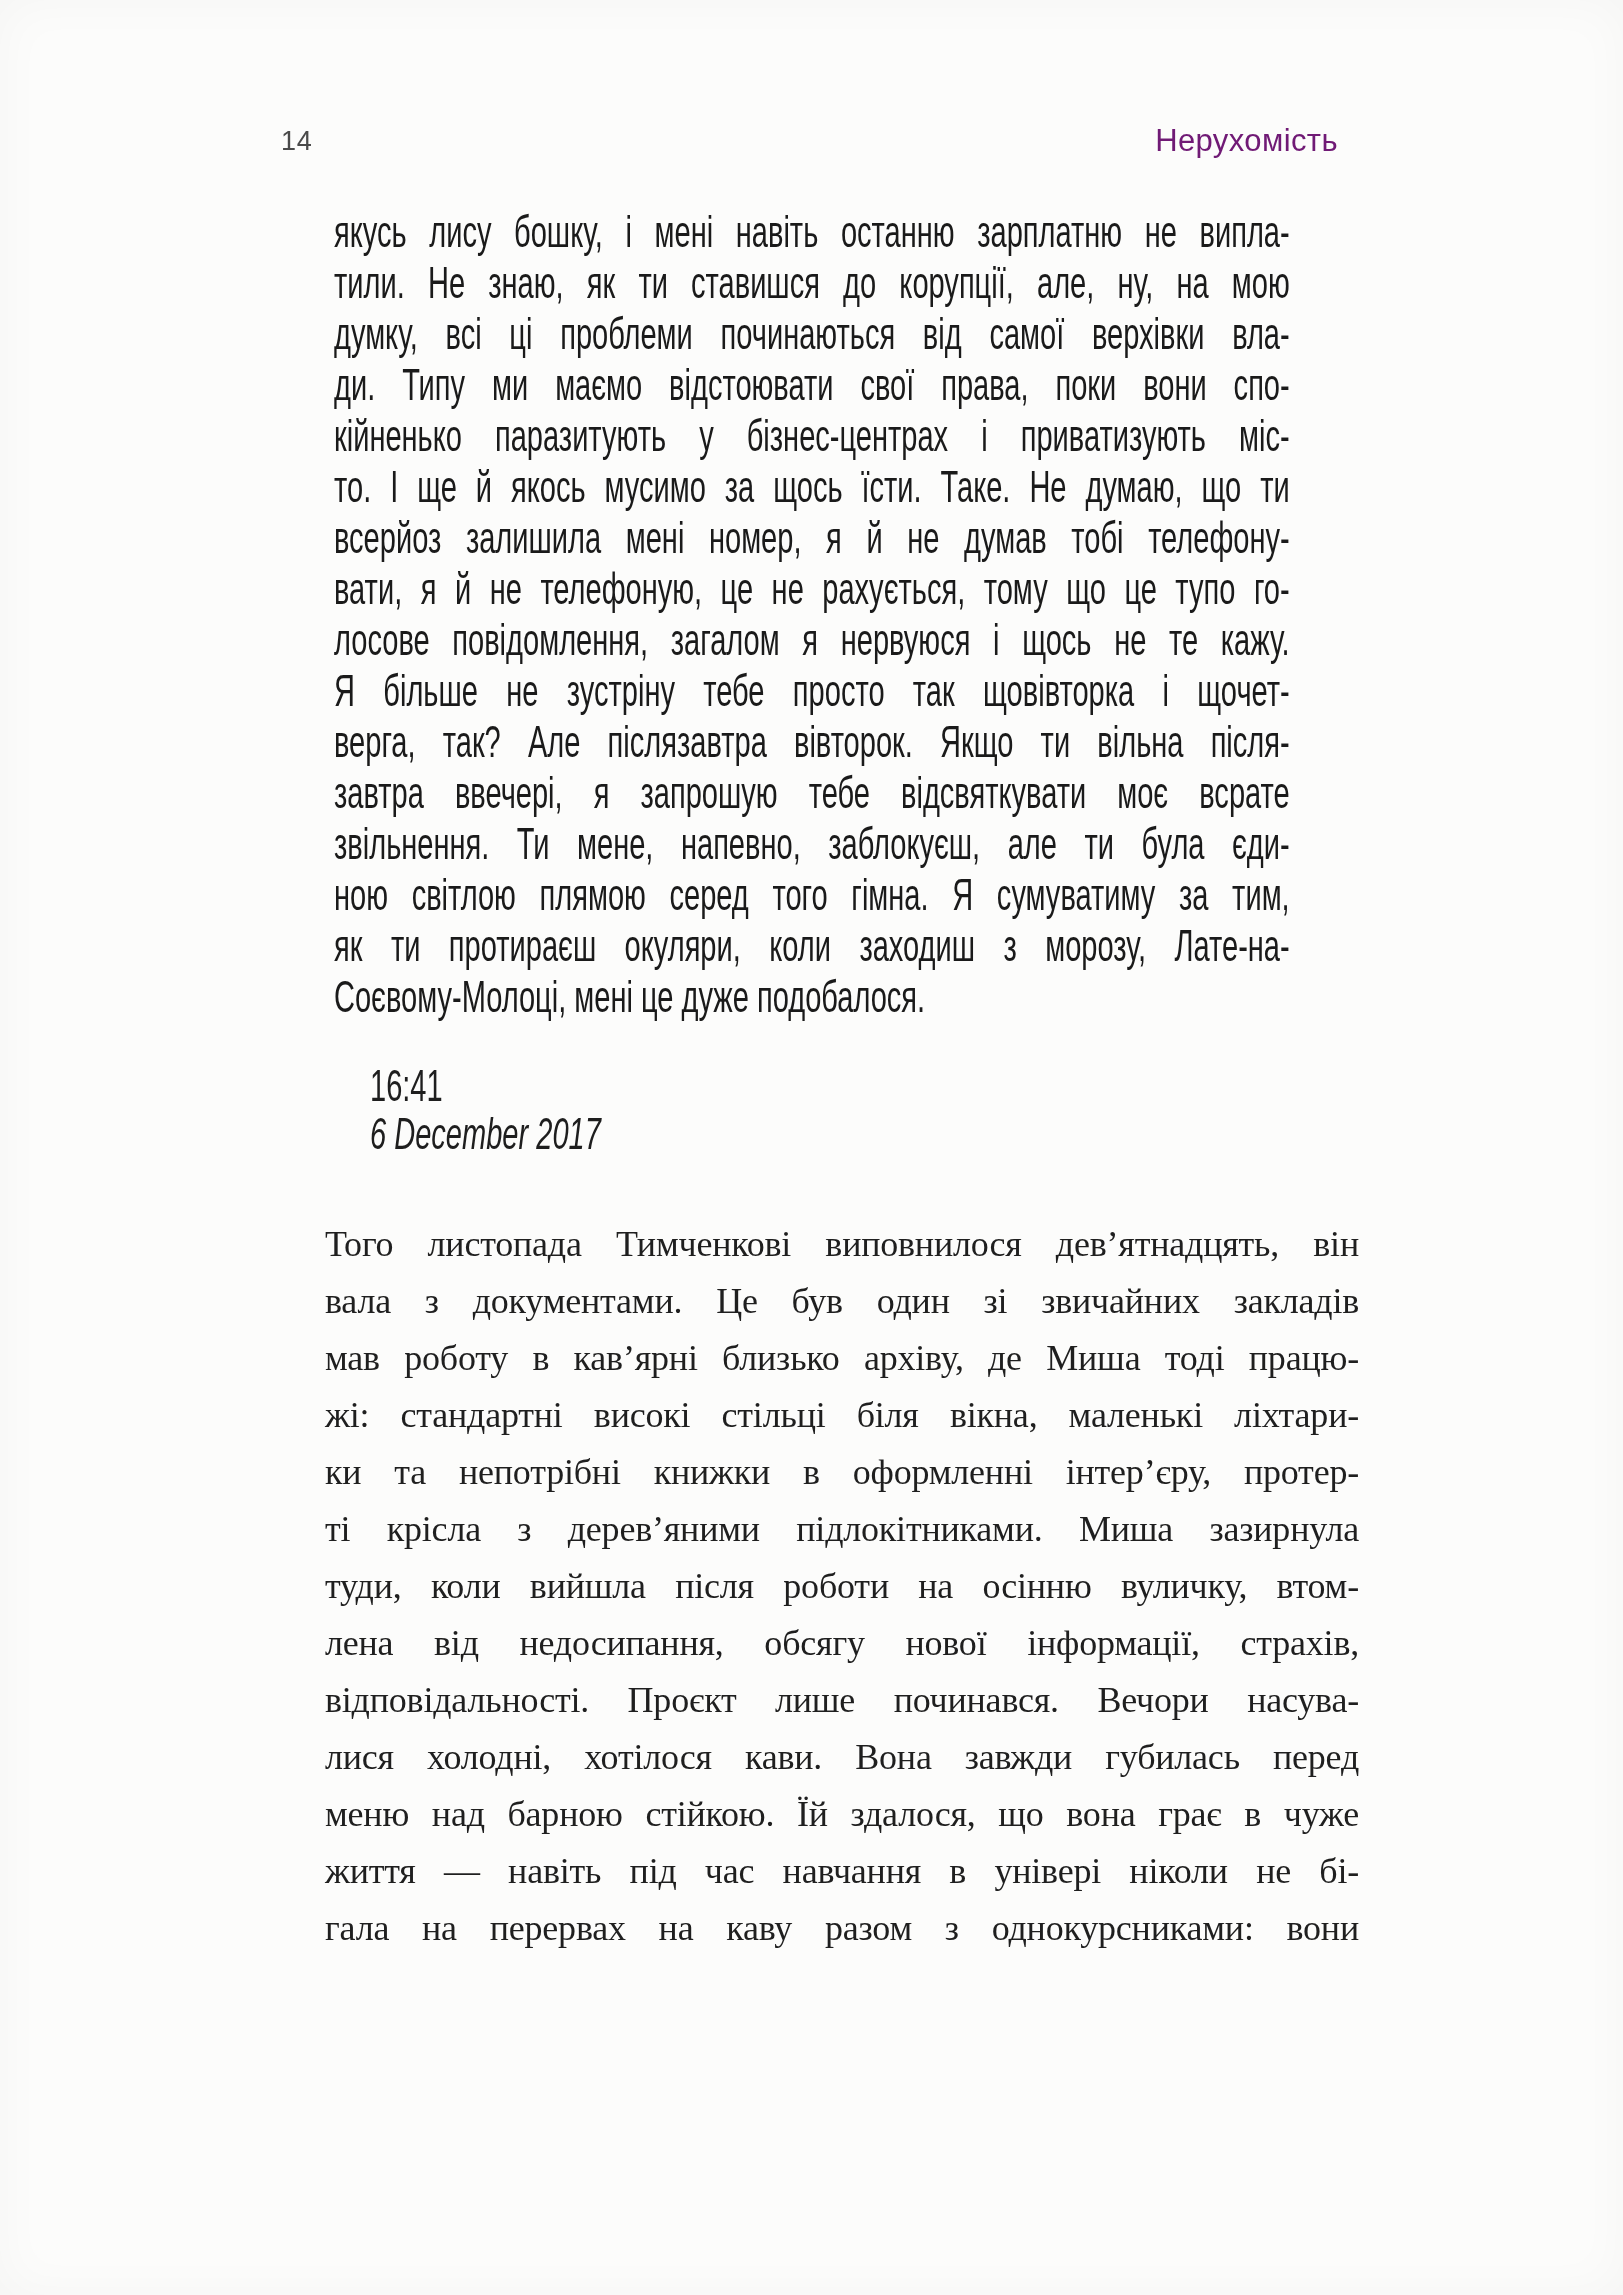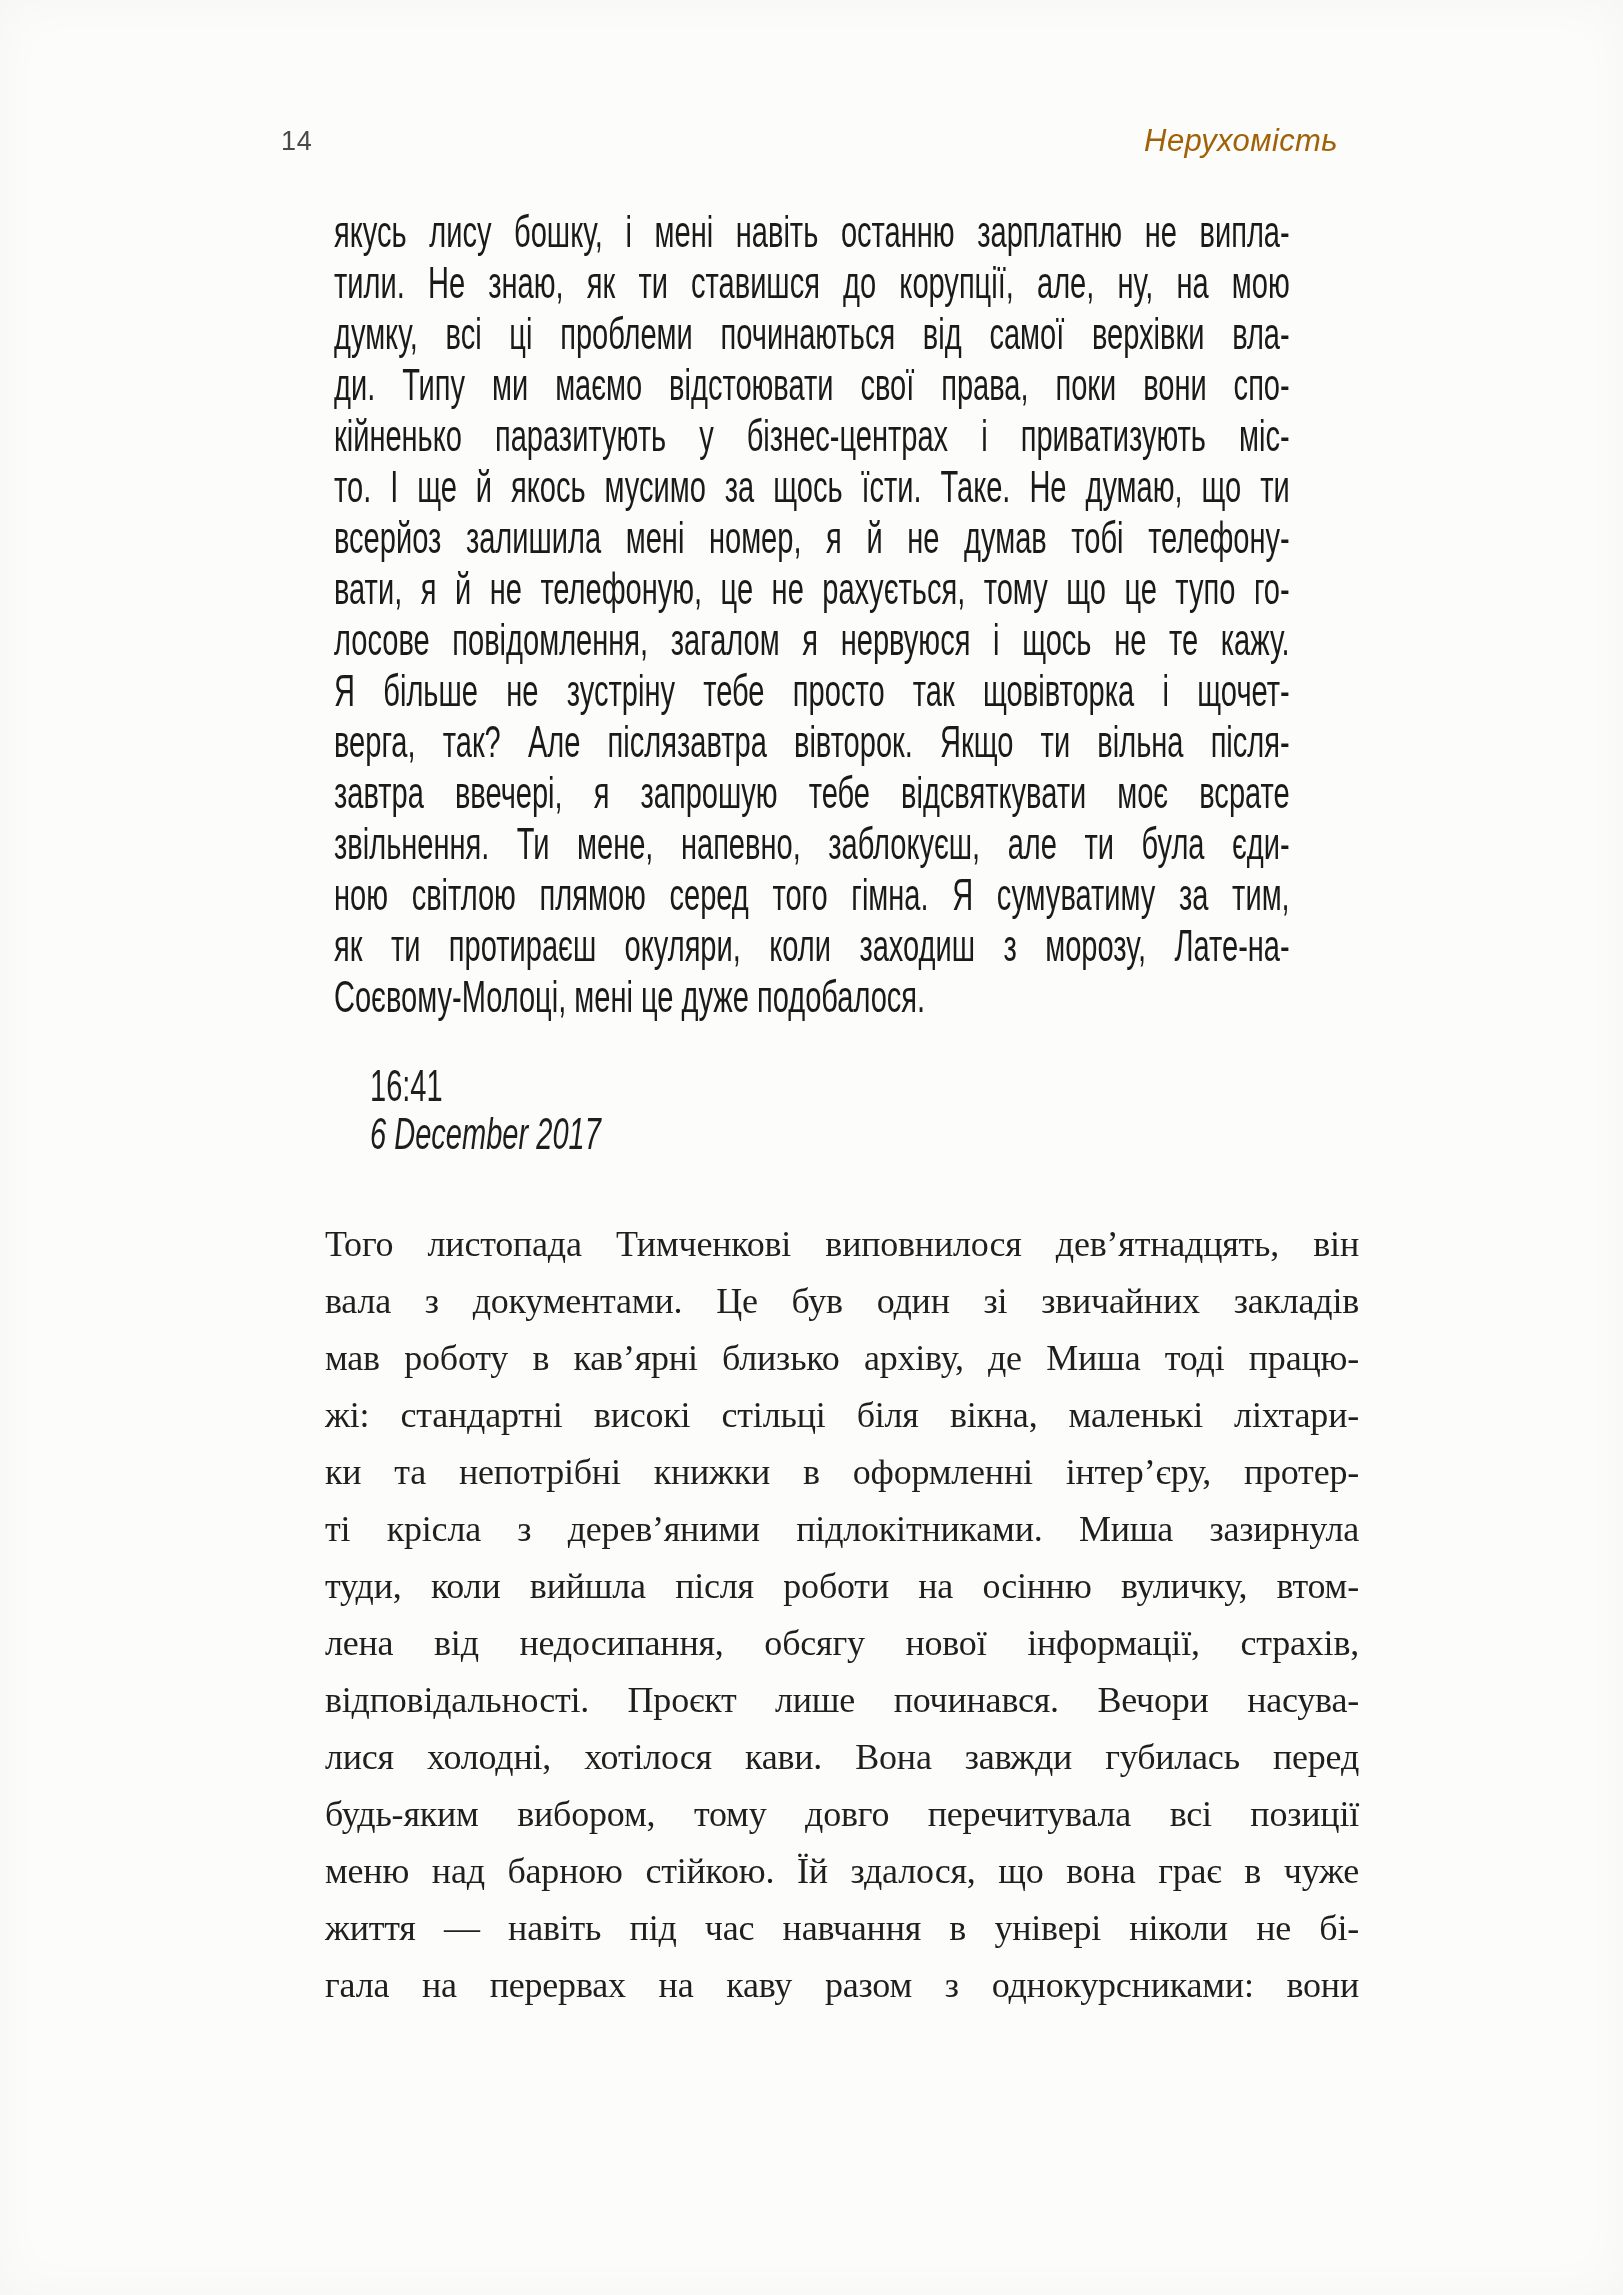--- a/index.html
+++ b/index.html
@@ -26,22 +26,21 @@
     align-items: center;
     font-family: "Liberation Sans", sans-serif;
   }
   .page-number {
     font-size: 27px;
     color: #4a4a4a;
     letter-spacing: 0.8px;
   }
   .header-title {
     font-size: 31px;
-    font-style: italic;
-    color: #a16207;
+    color: #701a75;
     letter-spacing: 0.4px;
   }
   
   .voice-message {
     position: absolute;
     left: 334px;
     top: 206px;
     width: 1448px;               
     transform: scaleX(0.66);
     transform-origin: left top;
@@ -131,20 +130,19 @@
     <div class="body-line">Того листопада Тимченкові виповнилося дев’ятнадцять, він</div>
     <div class="body-line">вала з документами. Це був один зі звичайних закладів</div>
     <div class="body-line">мав роботу в кав’ярні близько архіву, де Миша тоді працю-</div>
     <div class="body-line">жі: стандартні високі стільці біля вікна, маленькі ліхтари-</div>
     <div class="body-line">ки та непотрібні книжки в оформленні інтер’єру, протер-</div>
     <div class="body-line">ті крісла з дерев’яними підлокітниками. Миша зазирнула</div>
     <div class="body-line">туди, коли вийшла після роботи на осінню вуличку, втом-</div>
     <div class="body-line">лена від недосипання, обсягу нової інформації, страхів,</div>
     <div class="body-line">відповідальності. Проєкт лише починався. Вечори насува-</div>
     <div class="body-line">лися холодні, хотілося кави. Вона завжди губилась перед</div>
-    <div class="body-line">будь-яким вибором, тому довго перечитувала всі позиції</div>
     <div class="body-line">меню над барною стійкою. Їй здалося, що вона грає в чуже</div>
     <div class="body-line">життя — навіть під час навчання в універі ніколи не бі-</div>
     <div class="body-line">гала на перервах на каву разом з однокурсниками: вони</div>
   </div>
 
 </div>
 
 
 </body></html>

